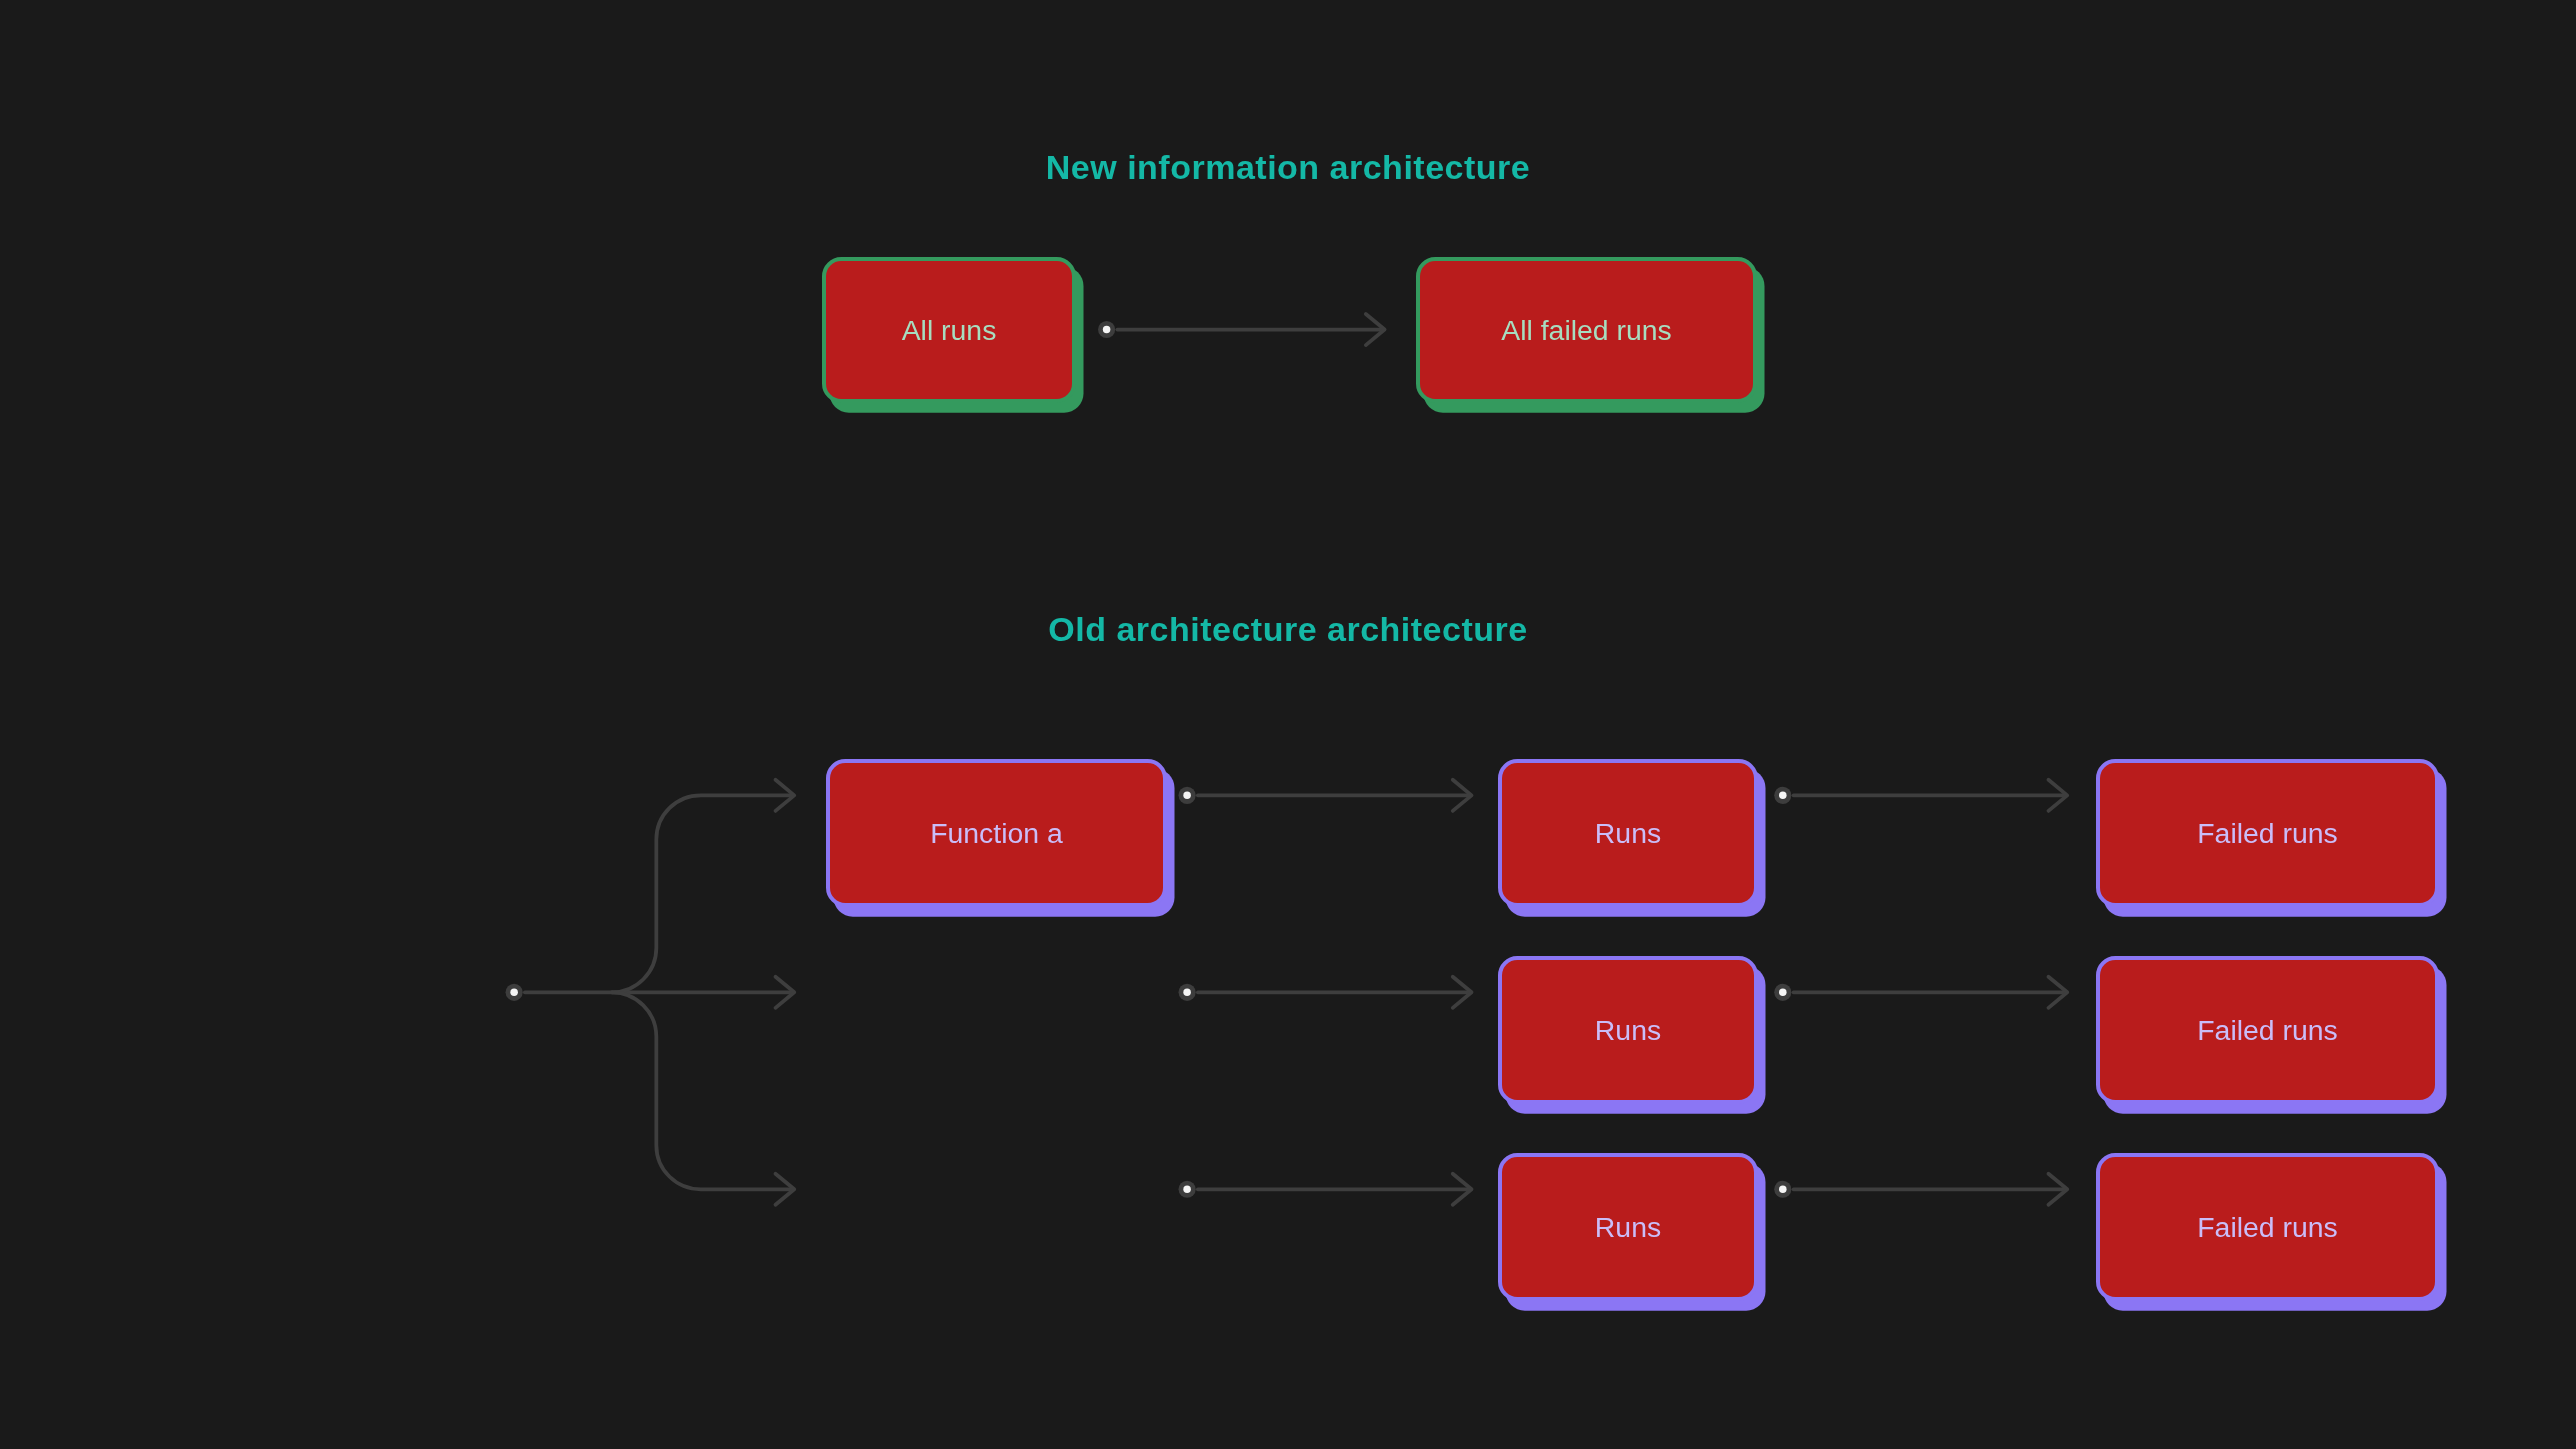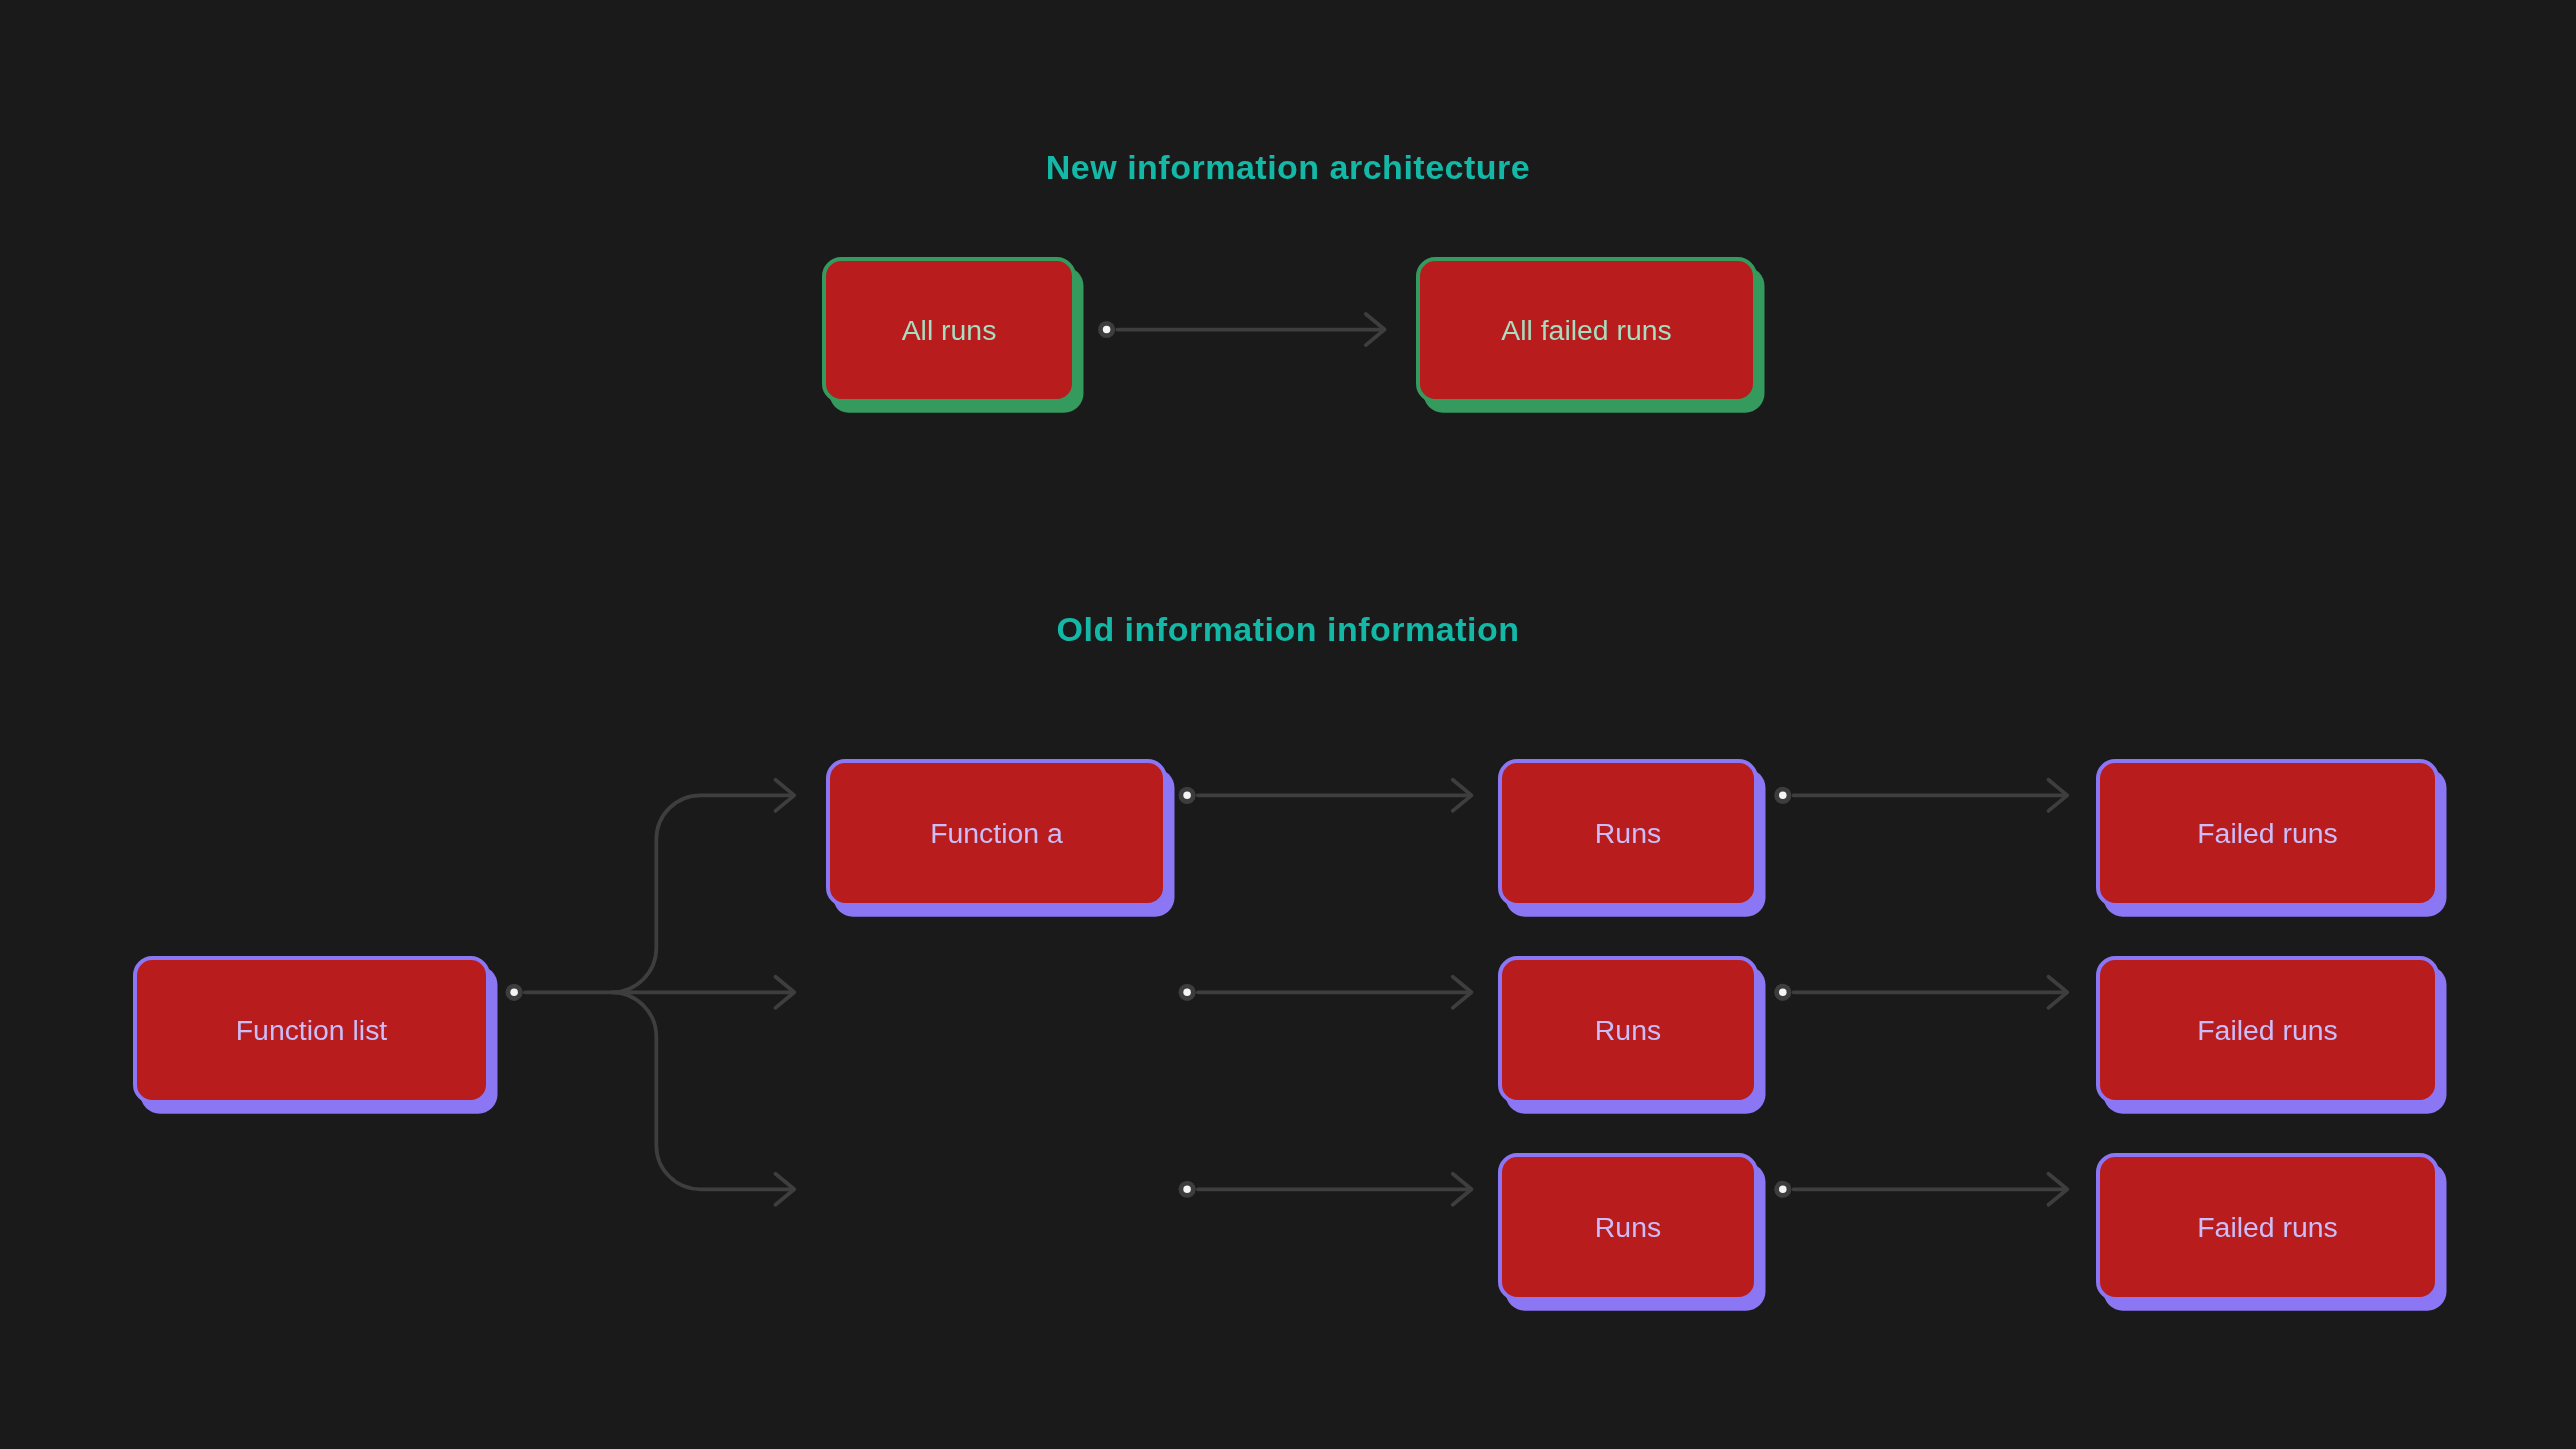--- a/index.html
+++ b/index.html
@@ -128,33 +128,30 @@
     <g>
       <path class="flow-line" d="M 3342 2216 H 3846"></path>
       <polyline class="flow-line" points="3817,2187 3852,2216 3817,2245"></polyline>
       <circle class="dot-ring" cx="3322" cy="2216" r="16"></circle>
       <circle class="dot-core" cx="3322" cy="2216" r="7"></circle>
     </g>
   </svg>
 
   <div class="section-title" style="top:148px">New information architecture</div>
 
-  <div class="section-title" style="top:610px">Old information information</div>
+  <div class="section-title" style="top:610px">Old architecture architecture</div>
 
   <div class="node green" style="left:822px; top:257px; width:254px; height:146px">
     <span>All runs</span>
   </div>
 
   <div class="node green" style="left:1416px; top:257px; width:341px; height:146px">
     <span>All failed runs</span>
   </div>
 
-  <div class="node purple" style="left:133px; top:918px; width:357px; height:148px">
-    <span>Function list</span>
-  </div>
 
   <div class="node purple" style="left:826px; top:721px; width:341px; height:148px">
     <span>Function a</span>
   </div>
   <div class="node purple" style="left:1498px; top:721px; width:260px; height:148px">
     <span>Runs</span>
   </div>
   <div class="node purple" style="left:2096px; top:721px; width:343px; height:148px">
     <span>Failed runs</span>
   </div>

